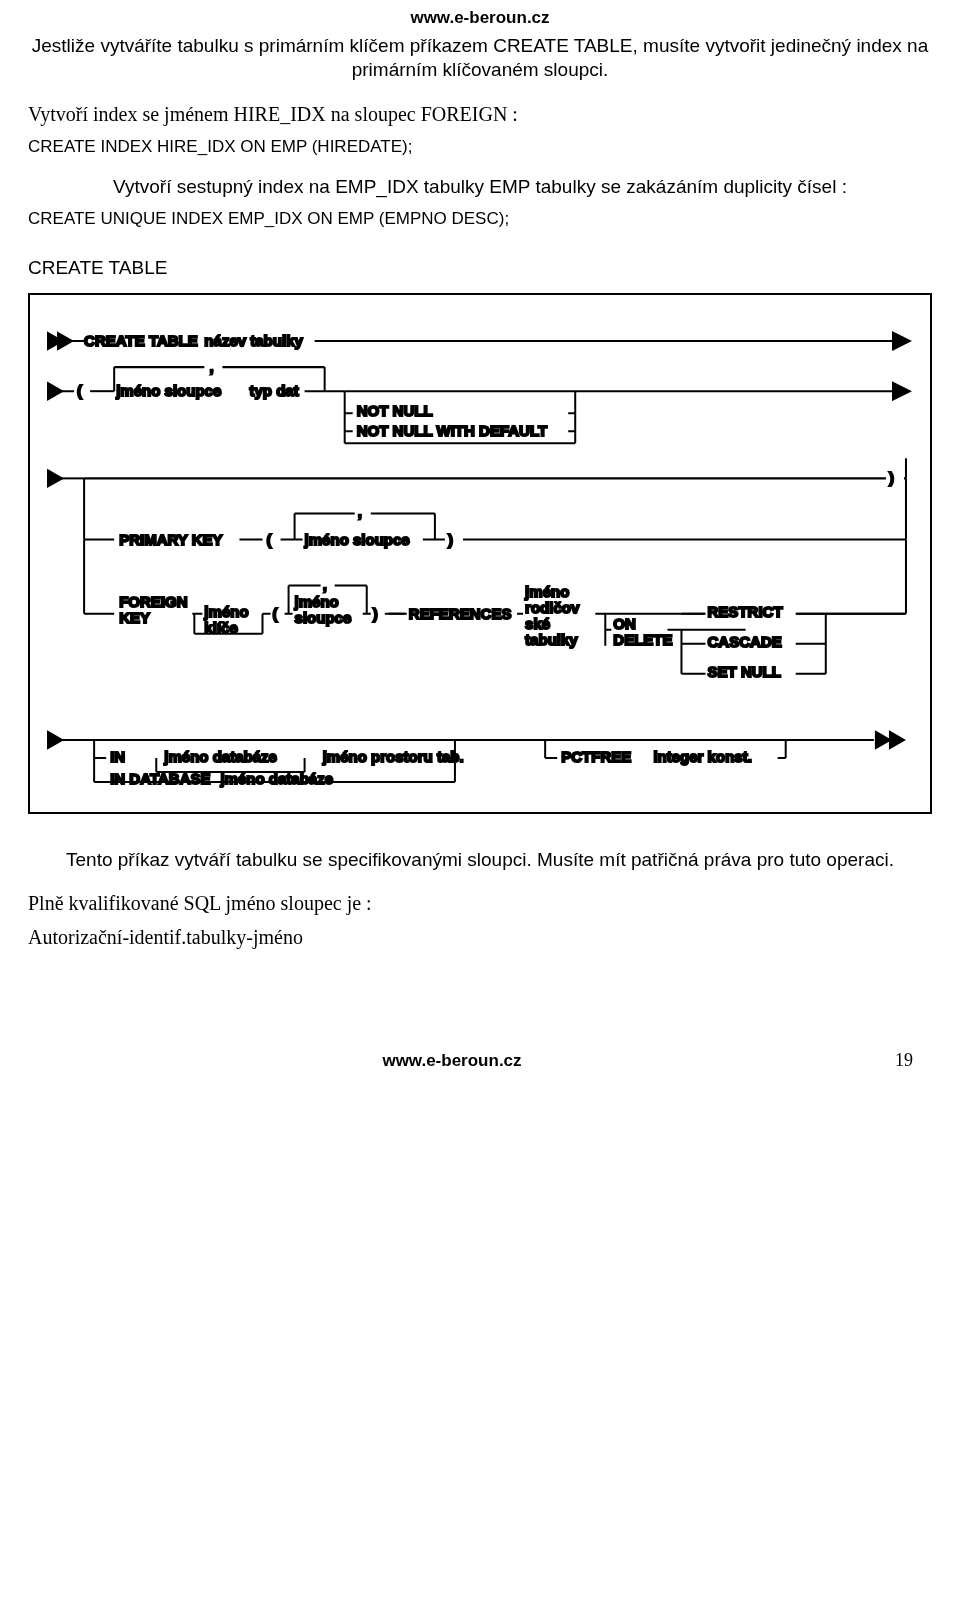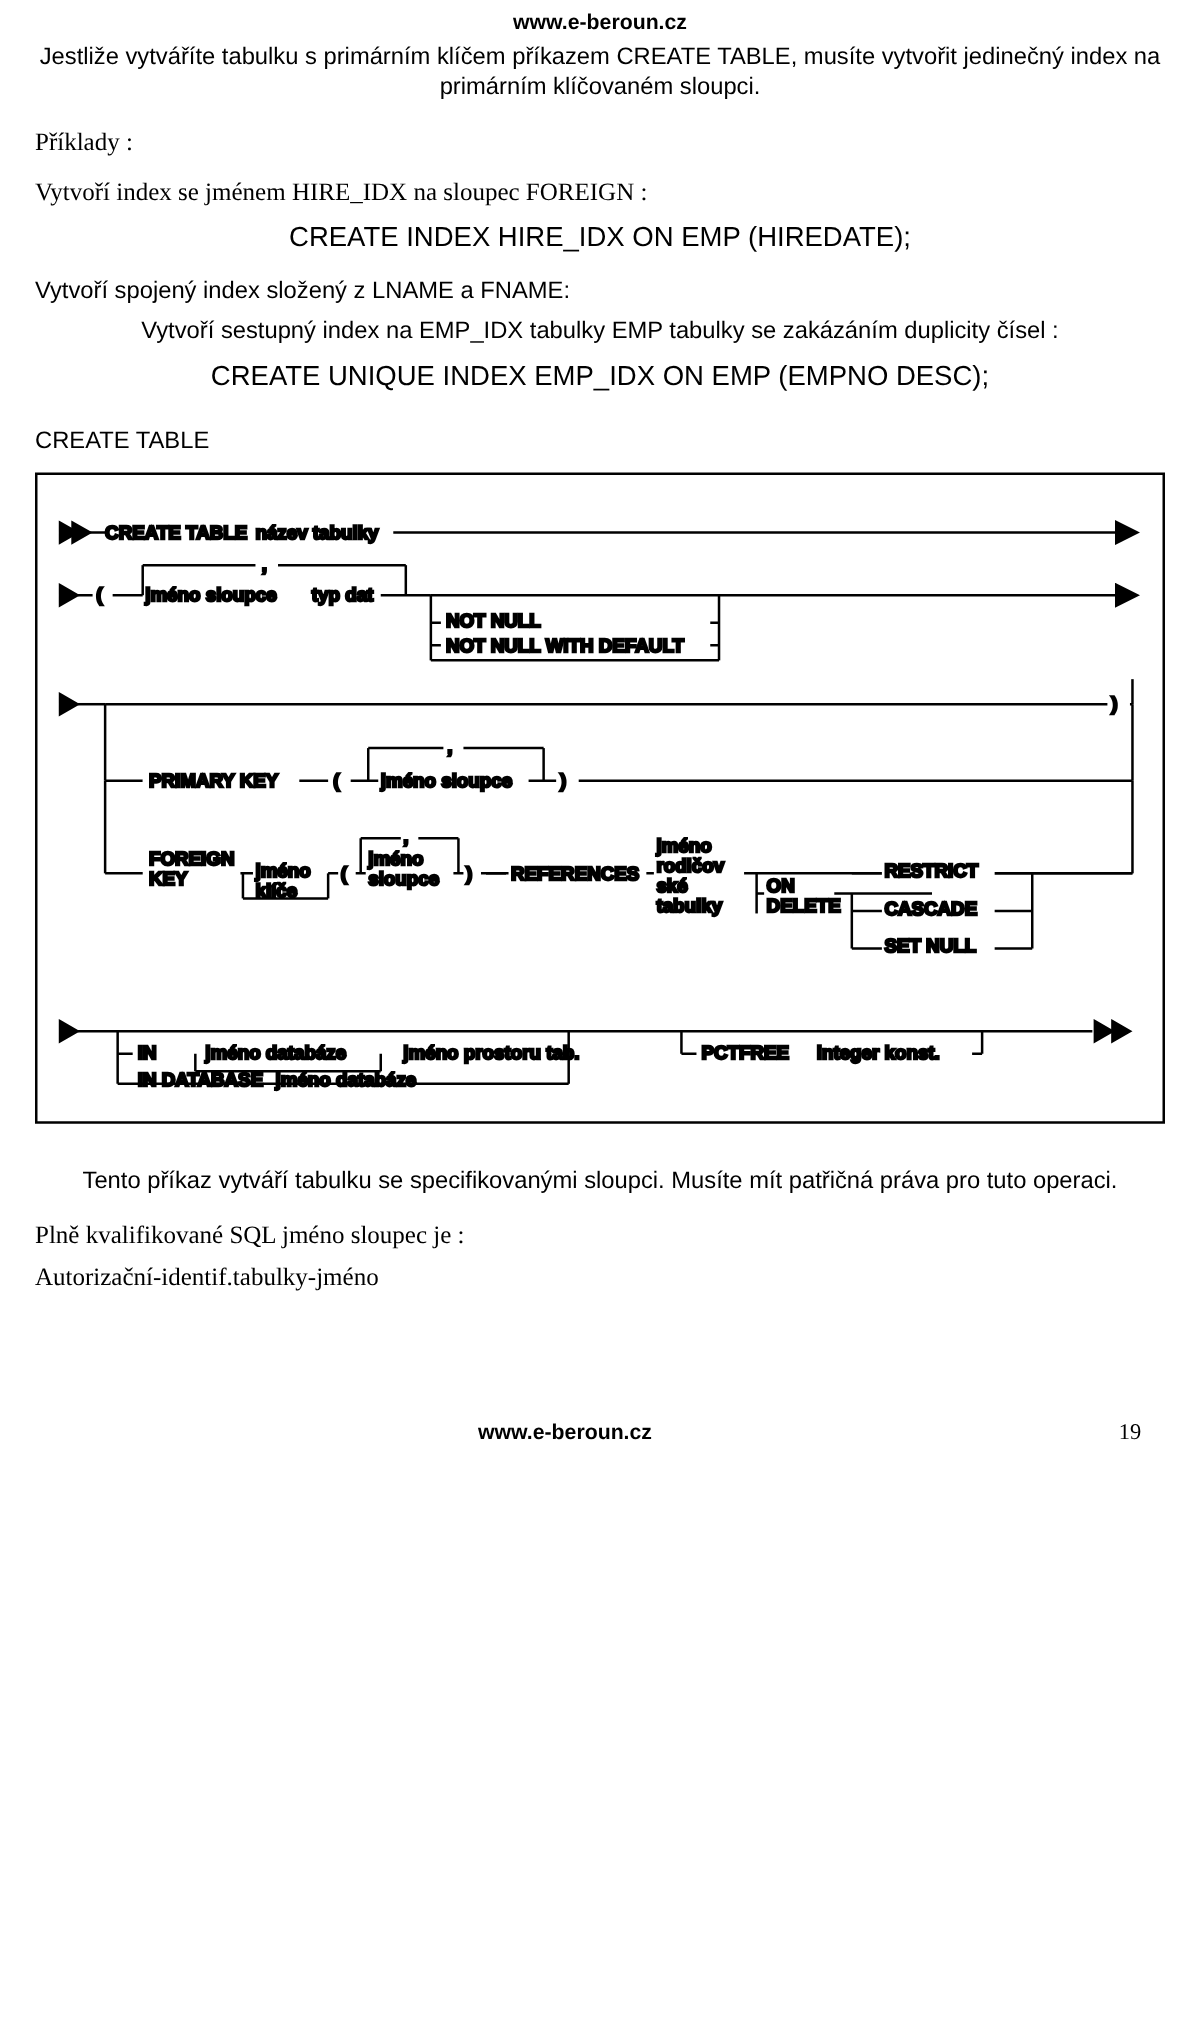--- a/index.html
+++ b/index.html
@@ -27,23 +27,22 @@
     text-align: center;
   }
   .para-serif {
     font-family: "Times New Roman", Times, serif;
     font-size: 20px;
     line-height: 1.3;
     margin: 12px 0 8px 0;
   }
   .code-line {
     font-family: "Arial", "Helvetica", sans-serif;
-    font-size: 22px;
+    font-size: 17px;
     margin: 10px 0 18px 0;
-    text-align: center;
   }
   .h-create {
     font-size: 19px;
     margin: 28px 0 14px 0;
   }
   .diagram-box {
     border: 2px solid #000;
     padding: 18px 14px 18px 14px;
     margin: 4px 0 34px 0;
   }
@@ -85,28 +84,26 @@
 </style>
 </head>
 <body>
 
 <div class="page">
 
   <div class="top-header">www.e-beroun.cz</div>
 
   <div class="body-text">Jestliže vytváříte tabulku s primárním klíčem příkazem CREATE TABLE, musíte vytvořit jedinečný index na primárním klíčovaném sloupci.</div>
 
-  <div class="para-serif">Příklady :</div>
 
   <div class="para-serif" style="margin-top:14px">
     <span>Vytvoří index se jménem HIRE_IDX na sloupec FOREIGN :</span>
   </div>
   <div class="code-line">CREATE INDEX HIRE_IDX ON EMP (HIREDATE);</div>
 
-  <div class="para-serif" style="font-family:Arial,Helvetica,sans-serif;font-size:19px">Vytvoří spojený index složený z LNAME a FNAME:</div>
 
   <div class="body-text" style="margin-bottom:8px">Vytvoří sestupný index na EMP_IDX tabulky EMP tabulky se zakázáním duplicity čísel :</div>
   <div class="code-line">CREATE UNIQUE INDEX EMP_IDX ON EMP (EMPNO DESC);</div>
 
   <div class="h-create">CREATE TABLE</div>
 
   <div class="diagram-box">
     <svg viewBox="0 0 870 480">
       <defs>
         <marker id="arr" markerWidth="10" markerHeight="10" refX="7" refY="5" orient="auto">

